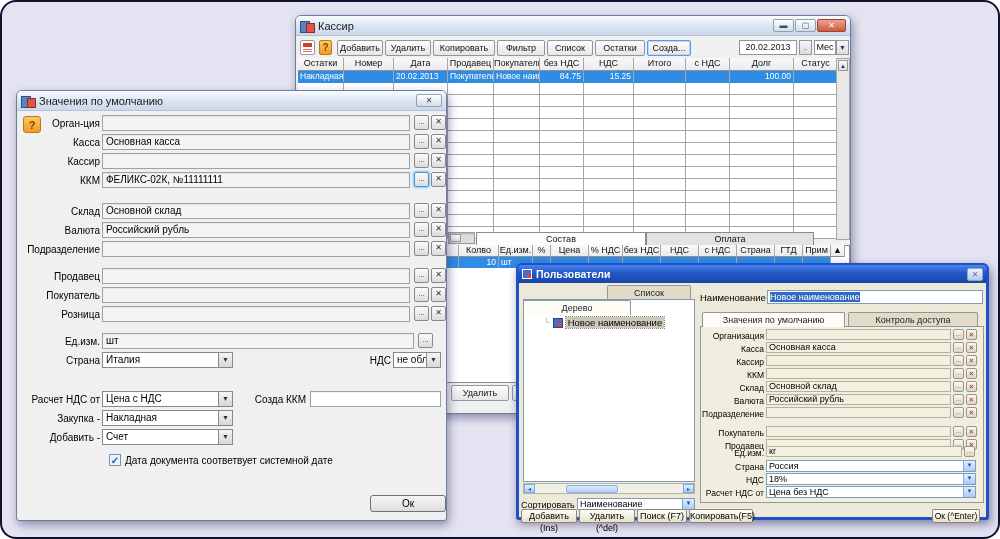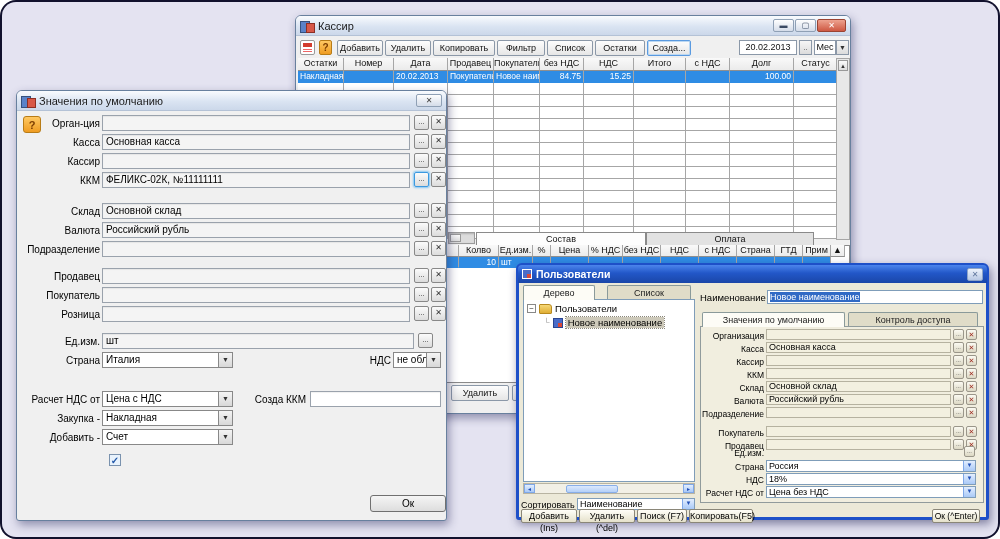--- a/index.html
+++ b/index.html
@@ -423,32 +423,33 @@
     <span class="drop" style="left:85px;top:300px;width:131px"><b style="font-weight:normal">Цена с НДС</b><span class="ar">▼</span></span>
     <span class="flabel" style="left:233px;top:303px;width:56px">Созда ККМ</span>
     <span class="finput" style="left:293px;top:300px;width:131px;background:#fff"></span>
 
     <span class="flabel" style="left:6px;top:322px;width:77px">Закупка -</span>
     <span class="drop" style="left:85px;top:319px;width:131px"><b style="font-weight:normal">Накладная</b><span class="ar">▼</span></span>
     <span class="flabel" style="left:6px;top:341px;width:77px">Добавить -</span>
     <span class="drop" style="left:85px;top:338px;width:131px"><b style="font-weight:normal">Счет</b><span class="ar">▼</span></span>
 
     <span class="chk" style="left:92px;top:363px;background:#e8f2fc">✓</span>
+    <span class="flabel" style="left:108px;top:364px;text-align:left">Дата документа соответвует системной дате</span>
 
     <span class="w7btn" style="left:353px;top:404px;width:76px;height:17px;font-size:10px;line-height:15px">Ок</span>
   </div>
 
   <div id="uwin">
     <div id="ucap">
       <span class="usricon" style="border-color:#fff"></span>
       <span class="t">Пользователи</span>
       <span class="x">✕</span>
     </div>
     <div id="ultabs">
-          <div class="xtab on" style="left: 4px; top: 19px; width: 72px;">Дерево</div>
+          <div class="xtab on" style="left: 4px; top: 34px; width: 108px;">Дерево</div>
           <div class="xtab off" style="left: 88px; top: 19px; width: 84px;">Список</div>
         </div>
     <div class="treebox" style="left:4px;top:33px;width:172px;height:183px">
       <div class="trow" style="left:3px;top:3px">
         <span class="expander">−</span>
         <span class="folder"></span>
         <span>Пользователи</span>
       </div>
       <div class="trow" style="left:20px;top:17px">
         <span style="color:#999;font-size:8px">└</span>
@@ -504,20 +505,21 @@
           <div class="xinput" style="left: 247px; top: 160px; width: 185px;"></div>
           <div class="xsbtn" style="left: 434px; top: 160px;">...</div>
           <div class="xsbtn del" style="left: 447px; top: 160px;">✕</div>
           <div class="xlabel" style="left: 183px; top: 175px; width: 62px;">Продавец</div>
           <div class="xinput" style="left: 247px; top: 173px; width: 185px;"></div>
           <div class="xsbtn" style="left: 434px; top: 173px;">...</div>
           <div class="xsbtn del" style="left: 447px; top: 173px;">✕</div>
         </div>
 
     <span class="xlabel" style="left:183px;top:182px;width:62px">Ед.изм.</span>
+    <span class="xinput" style="left:247px;top:180px;width:196px">кг</span>
     <span class="xsbtn" style="left:445px;top:180px">...</span>
     <div id="udrops">
           <div class="xlabel" style="left: 173px; top: 196px; width: 72px;">Страна</div>
           <div class="xdrop" style="left: 247px; top: 194px; width: 210px;">Россия<div class="ar">▼</div></div>
           <div class="xlabel" style="left: 173px; top: 209px; width: 72px;">НДС</div>
           <div class="xdrop" style="left: 247px; top: 207px; width: 210px;">18%<div class="ar">▼</div></div>
           <div class="xlabel" style="left: 173px; top: 222px; width: 72px;">Расчет НДС от</div>
           <div class="xdrop" style="left: 247px; top: 220px; width: 210px;">Цена без НДС<div class="ar">▼</div></div>
         </div>
     <div id="ubtns">

